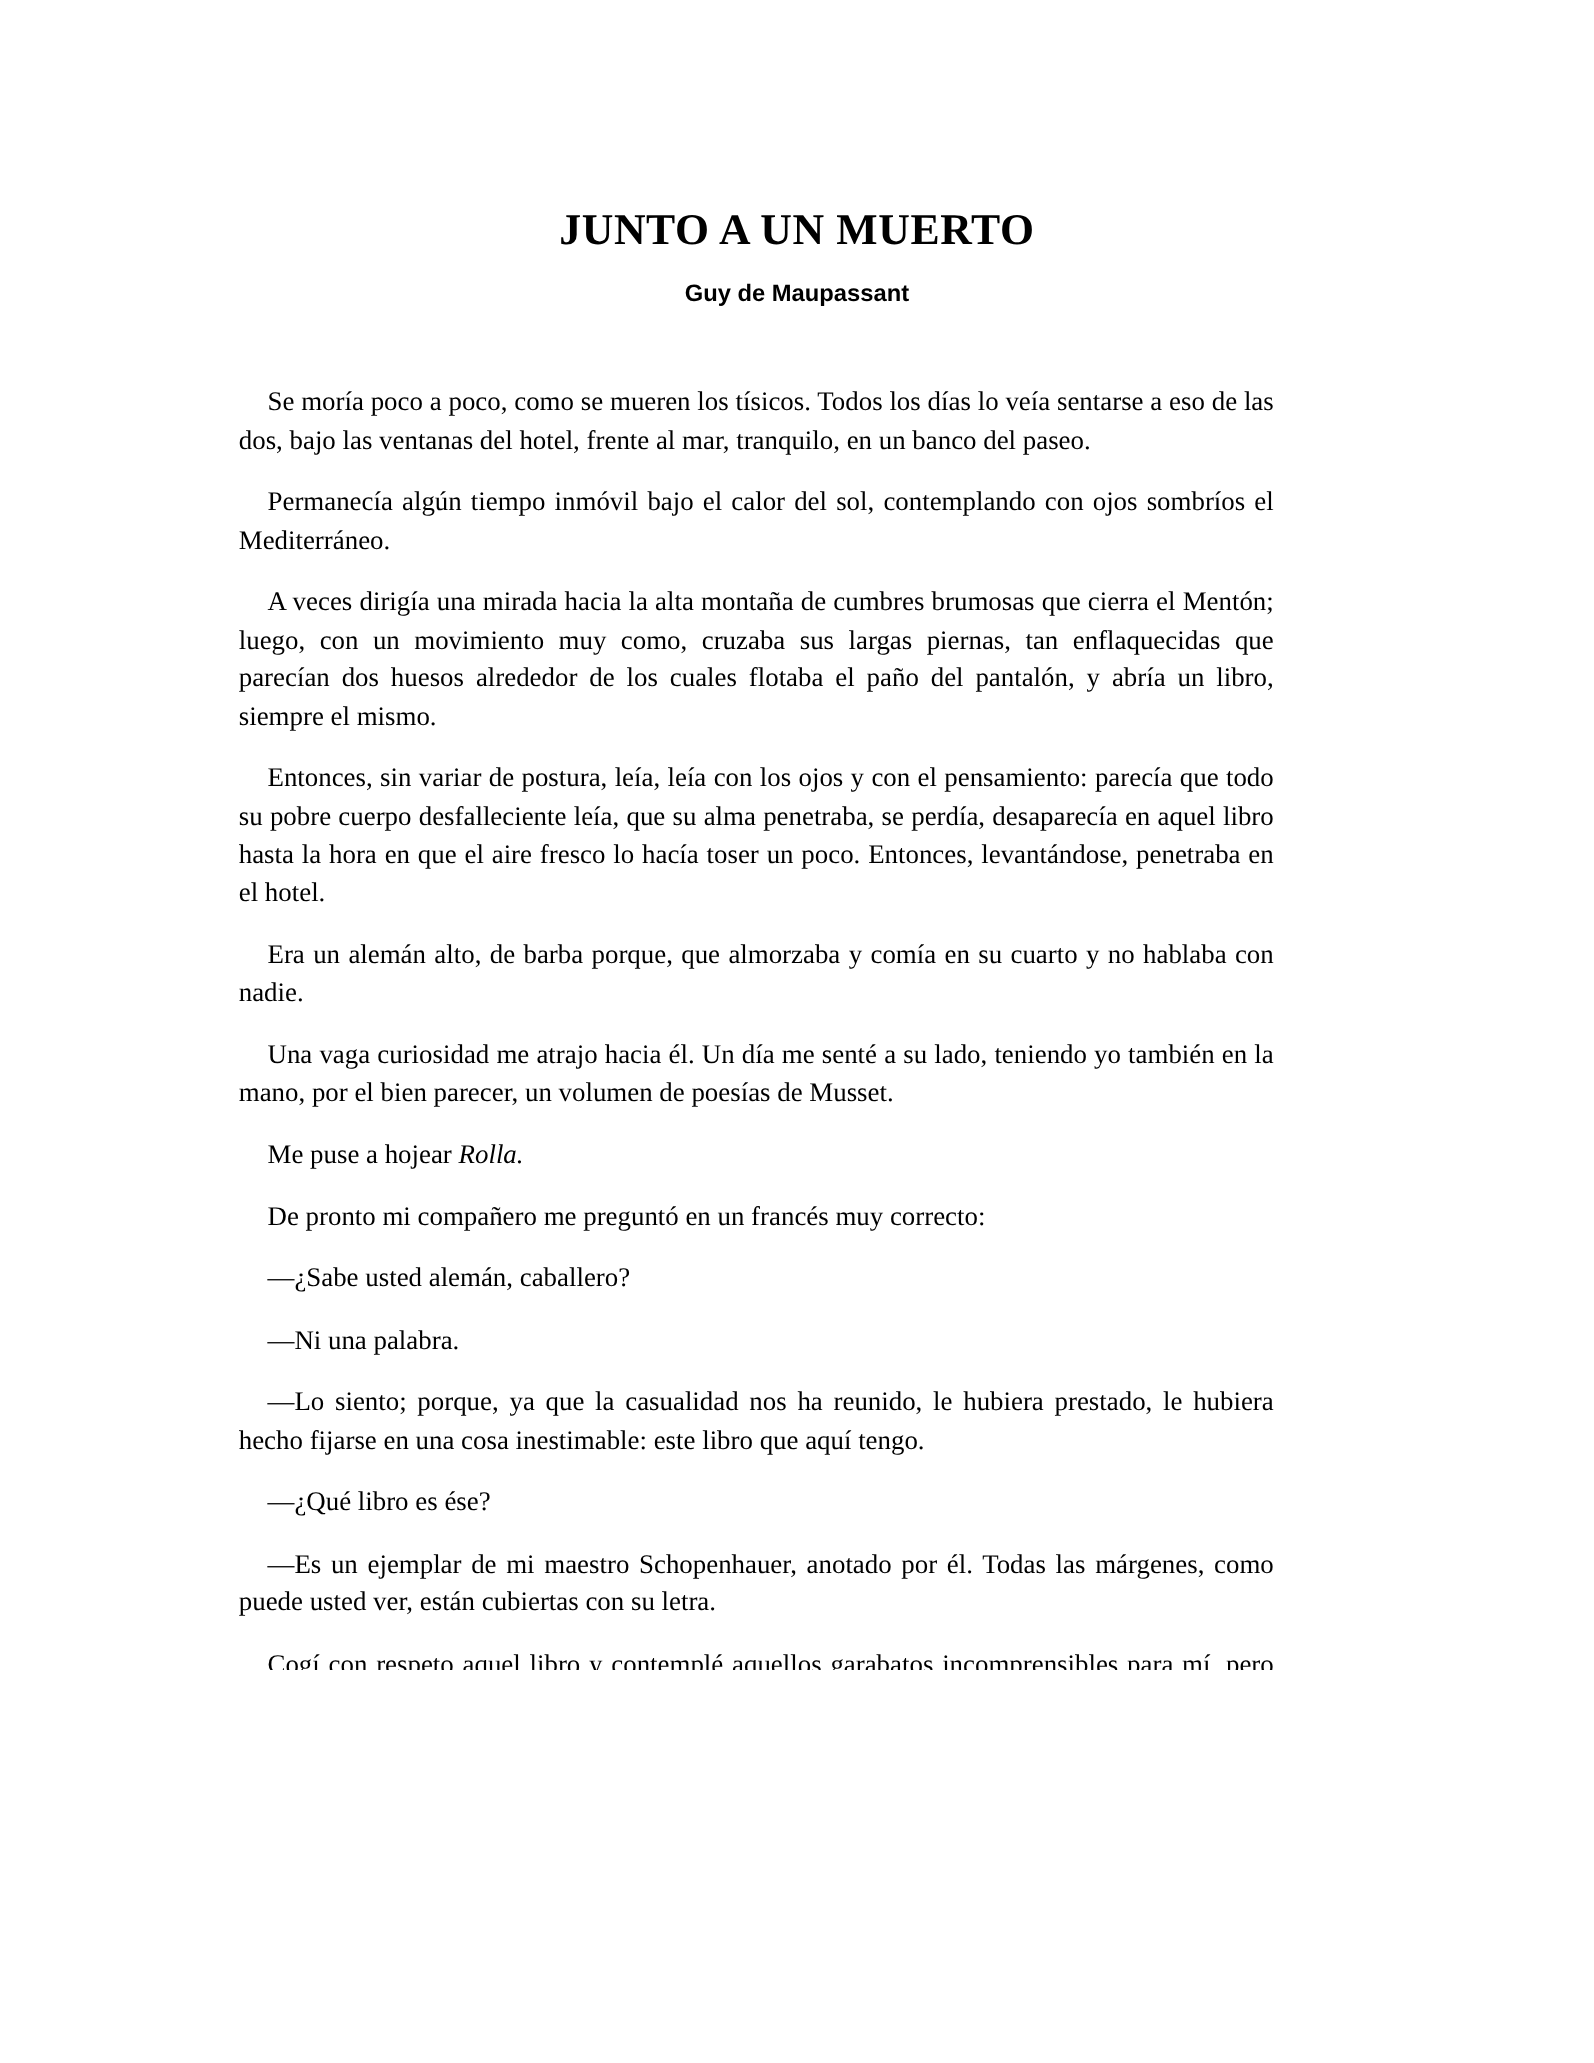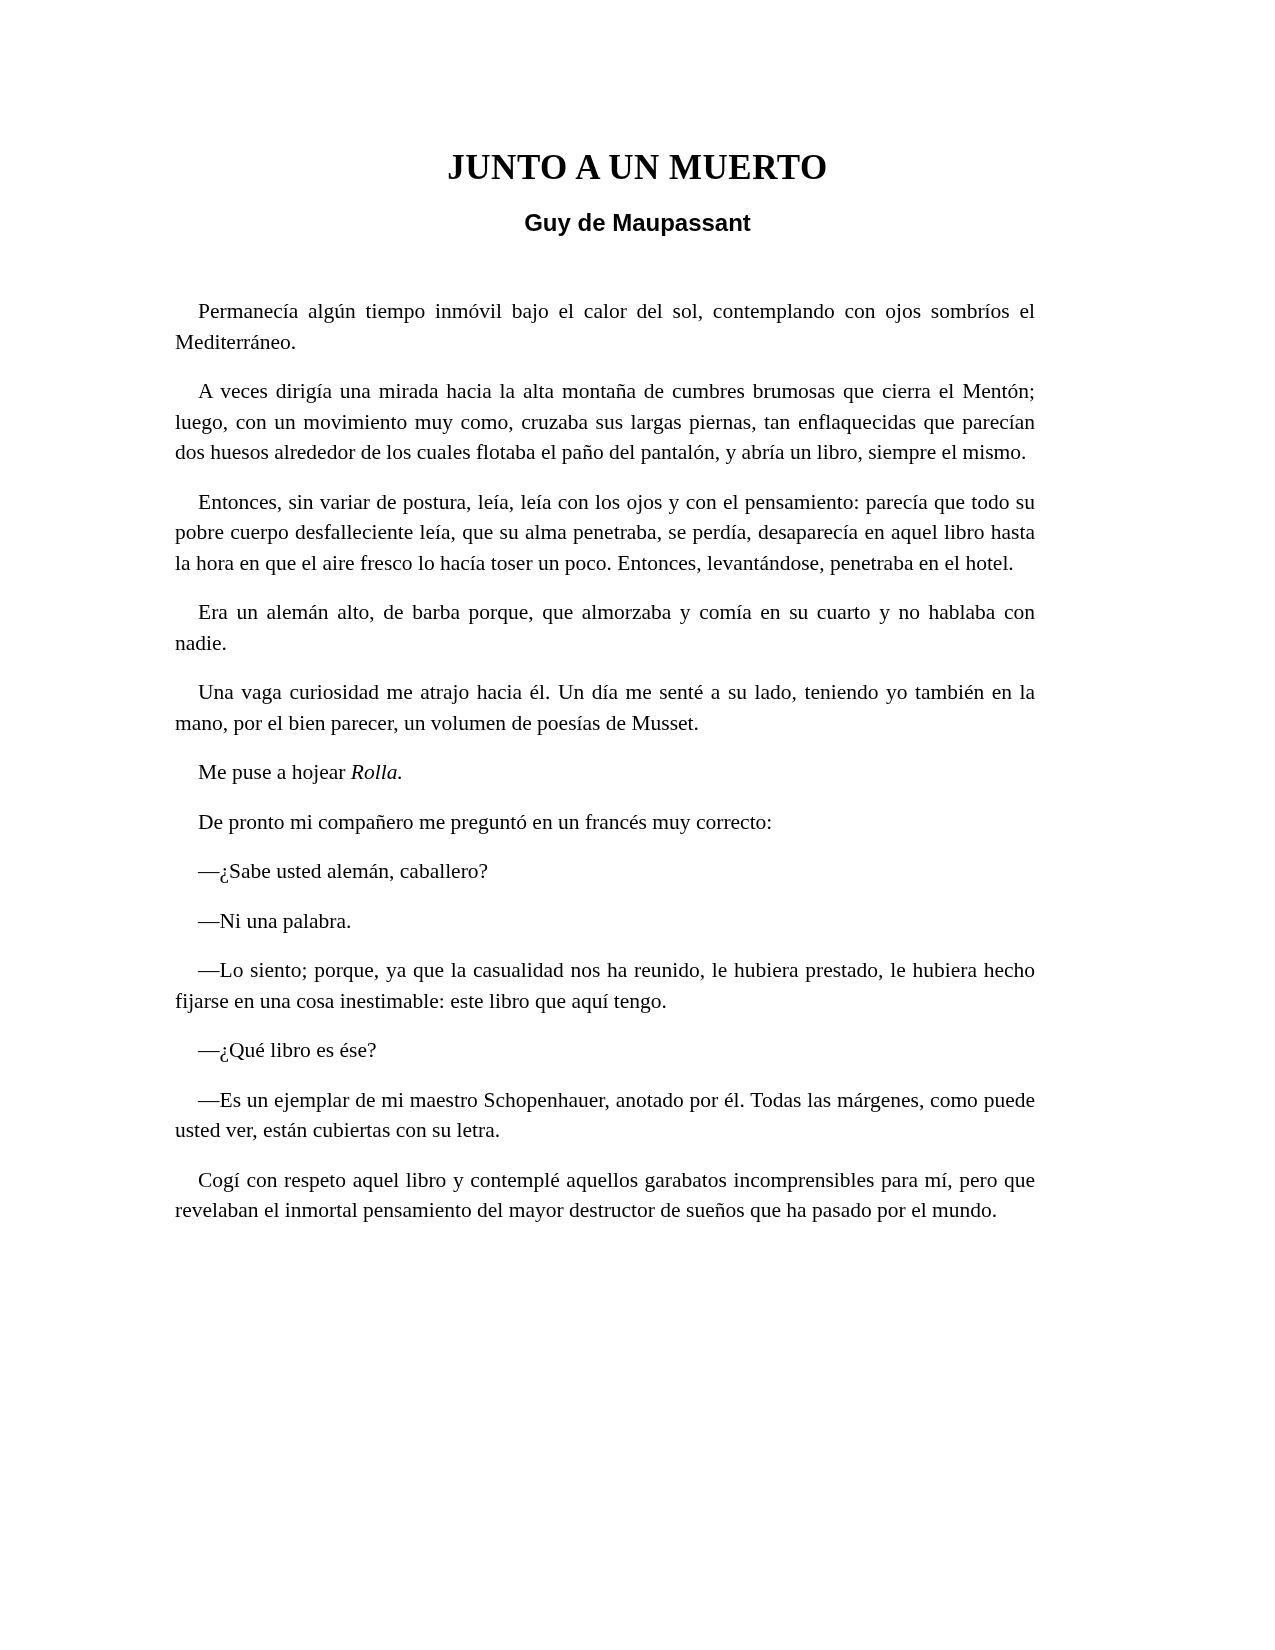--- a/index.html
+++ b/index.html
@@ -14,21 +14,21 @@
     color: #000000;
     -webkit-font-smoothing: antialiased;
   }
 
   .page {
     position: relative;
     width: 1275px;
     height: 1336px;
     background: #ffffff;
     box-sizing: border-box;
-    padding: 0;
+    padding: 16px;
     overflow: hidden;
   }
 
   .doc-header {
     padding-top: 148px;
     text-align: center;
   }
 
   .doc-title {
     font-family: "Liberation Serif", "DejaVu Serif", serif;
@@ -36,21 +36,21 @@
     font-size: 35px;
     line-height: 1.12;
     letter-spacing: 0.5px;
     margin: 0;
     color: #000000;
   }
 
   .doc-author {
     font-family: "Liberation Sans", "DejaVu Sans", sans-serif;
     font-weight: bold;
-    font-size: 24px;
+    font-size: 19px;
     line-height: 1.2;
     margin: 22px 0 0 0;
     color: #000000;
   }
 
   .doc-body {
     margin: 0;
     padding: 58px 240px 0 175px;
   }
 
@@ -77,20 +77,21 @@
 <body>
 
 <div class="page">
 
   <div class="doc-header">
     <h1 class="doc-title">JUNTO A UN MUERTO</h1>
     <h2 class="doc-author">Guy de Maupassant</h2>
   </div>
 
   <div class="doc-body">
+    <p class="para">Se moría poco a poco, como se mueren los tísicos. Todos los días lo veía sentarse a eso de las dos, bajo las ventanas del hotel, frente al mar, tranquilo, en un banco del paseo.</p>
     <p class="para">Permanecía algún tiempo inmóvil bajo el calor del sol, contemplando con ojos sombríos el Mediterráneo.</p>
     <p class="para">A veces dirigía una mirada hacia la alta montaña de cumbres brumosas que cierra el Mentón; luego, con un movimiento muy como, cruzaba sus largas piernas, tan enflaquecidas que parecían dos huesos alrededor de los cuales flotaba el paño del pantalón, y abría un libro, siempre el mismo.</p>
     <p class="para">Entonces, sin variar de postura, leía, leía con los ojos y con el pensamiento: parecía que todo su pobre cuerpo desfalleciente leía, que su alma penetraba, se perdía, desaparecía en aquel libro hasta la hora en que el aire fresco lo hacía toser un poco. Entonces, levantándose, penetraba en el hotel.</p>
     <p class="para">Era un alemán alto, de barba porque, que almorzaba y comía en su cuarto y no hablaba con nadie.</p>
     <p class="para">Una vaga curiosidad me atrajo hacia él. Un día me senté a su lado, teniendo yo también en la mano, por el bien parecer, un volumen de poesías de Musset.</p>
     <p class="para">Me puse a hojear <em>Rolla.</em></p>
     <p class="para">De pronto mi compañero me preguntó en un francés muy correcto:</p>
     <p class="para">—¿Sabe usted alemán, caballero?</p>
     <p class="para">—Ni una palabra.</p>
     <p class="para">—Lo siento; porque, ya que la casualidad nos ha reunido, le hubiera prestado, le hubiera hecho fijarse en una cosa inestimable: este libro que aquí tengo.</p>

